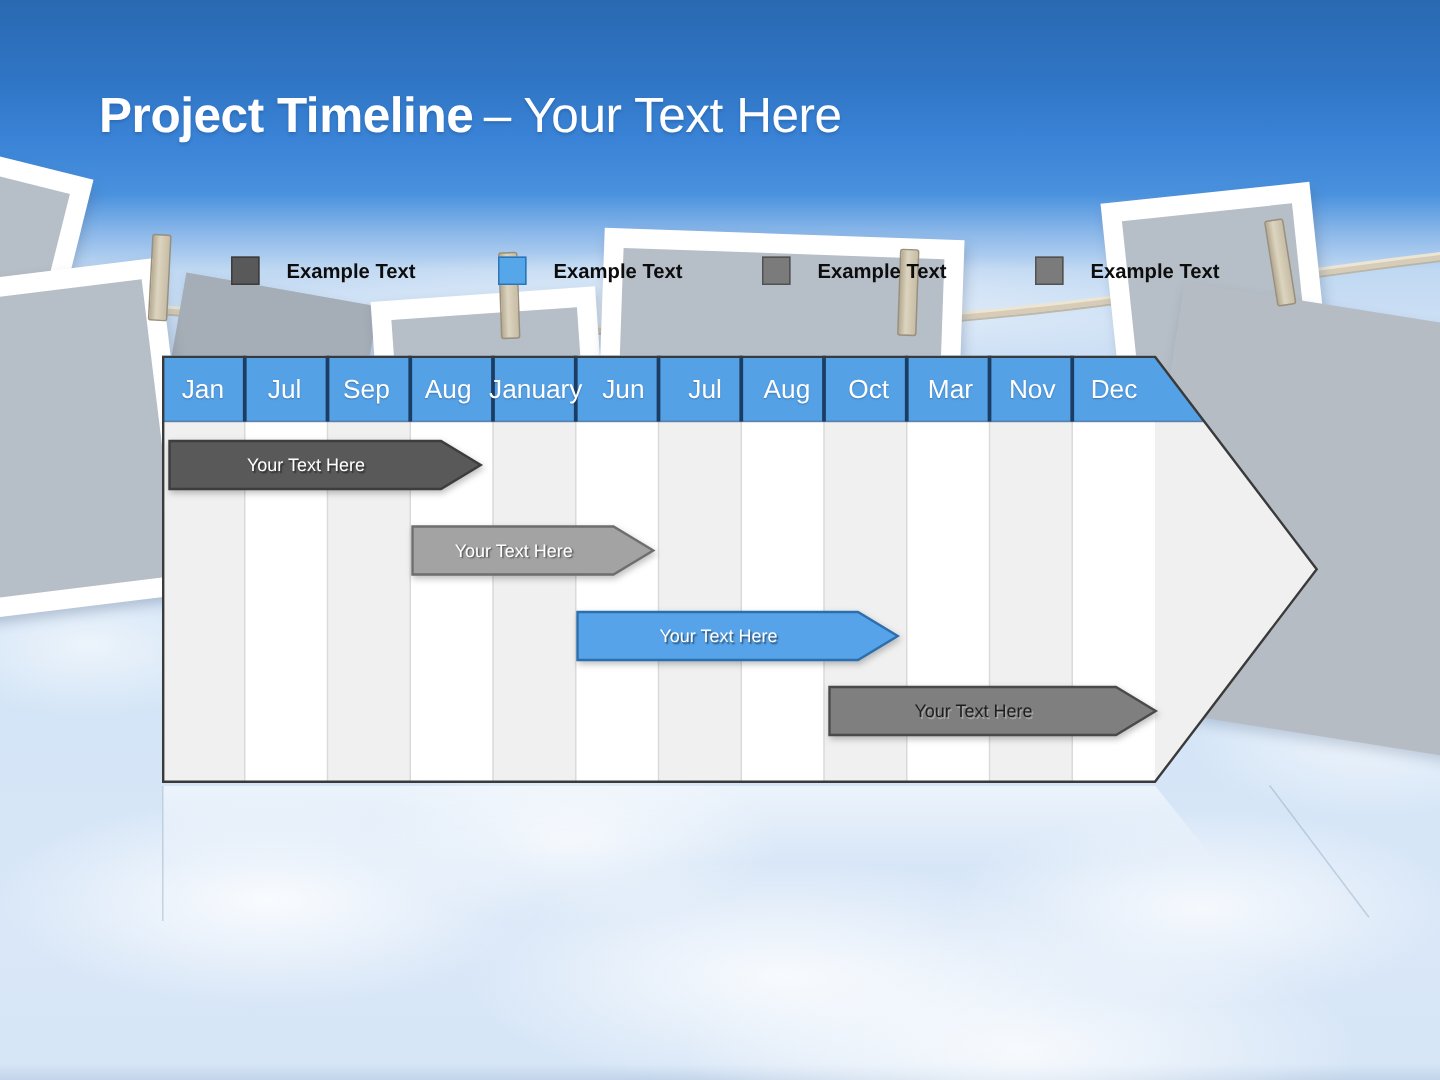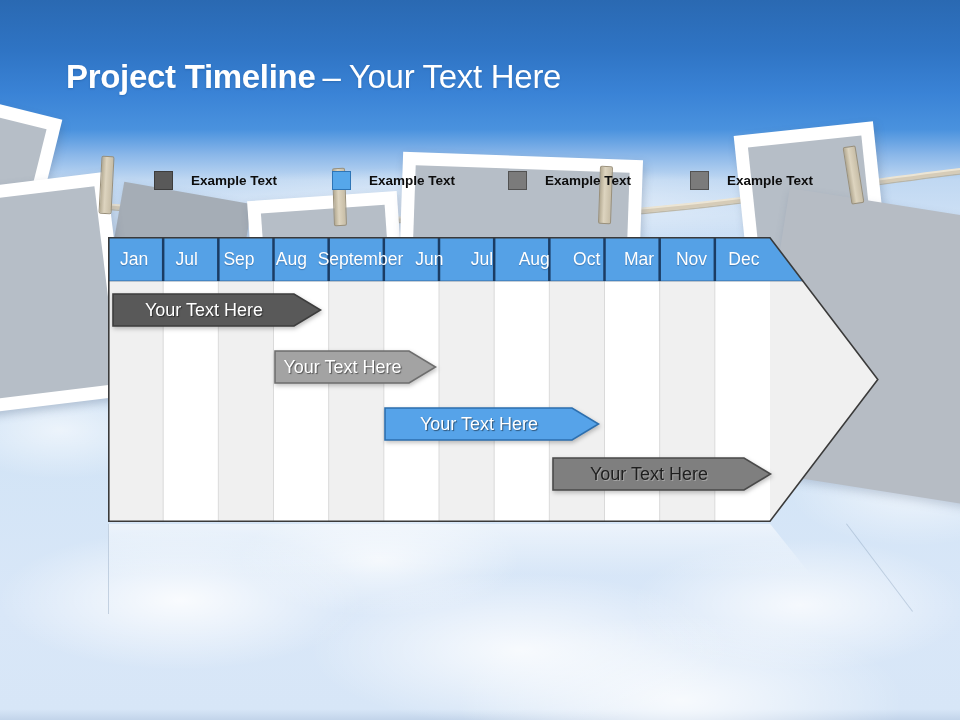--- a/index.html
+++ b/index.html
@@ -42,21 +42,21 @@
   .legend-label{font-size:13.5px;font-weight:700;color:#0d0d0d;margin-left:18px;white-space:nowrap;}
   .timeline{position:absolute;left:108px;top:237px;width:771px;height:285px;padding-left:44px;}
   #tl-svg{position:absolute;left:0;top:0;}
   .months{position:absolute;left:0;top:0;width:662px;height:44px;display:flex;}
   .month{flex:1;display:flex;align-items:center;justify-content:center;color:#fff;
          font-size:17.5px;text-shadow:0 1px 1px rgba(15,45,85,.35);}
   .bar{position:absolute;height:34px;filter:drop-shadow(1px 2px 2px rgba(0,0,0,.25));}
   .bar svg{position:absolute;left:0;top:0;overflow:visible;}
   .bar path{stroke-width:1.6px;}
   .bar-label{position:absolute;left:0;right:26px;top:0;bottom:0;display:flex;
-             align-items:center;justify-content:center;font-size:18px;white-space:nowrap;}
+             align-items:center;justify-content:center;font-size:12px;white-space:nowrap;}
   .reflection{
     position:absolute;left:108px;top:524px;width:770px;height:52px;
     background:linear-gradient(180deg,rgba(255,255,255,.55),rgba(255,255,255,0));
     clip-path:polygon(0 0, 86% 0, 91.4% 100%, 0 100%);
   }
   .refl-line{position:absolute;background:rgba(120,145,175,.35);}
 </style>
 </head>
 <body>
 
@@ -153,21 +153,21 @@
         <line x1="551.6666666666666" y1="0" x2="551.6666666666666" y2="44" stroke="#1b3c63" stroke-width="2.5"></line>
         <line x1="606.8333333333333" y1="0" x2="606.8333333333333" y2="44" stroke="#1b3c63" stroke-width="2.5"></line>
         <line x1="0" y1="44" x2="695.3473684210526" y2="44" stroke="#1b3c63" stroke-width="1" opacity="0.5"></line>
         <path d="M0.8,0.8 H662 L769.8,142.5 L662,284.2 H0.8 Z" fill="none" stroke="#3a3a3a" stroke-width="1.6"></path>
       </svg>
     <div class="months">
       <div class="month">Jan</div>
       <div class="month">Jul</div>
       <div class="month">Sep</div>
       <div class="month">Aug</div>
-      <div class="month">September</div>
+      <div class="month">January</div>
       <div class="month">Jun</div>
       <div class="month">Jul</div>
       <div class="month">Aug</div>
       <div class="month">Oct</div>
       <div class="month">Mar</div>
       <div class="month">Nov</div>
       <div class="month">Dec</div>
     </div>
   </div>
 

